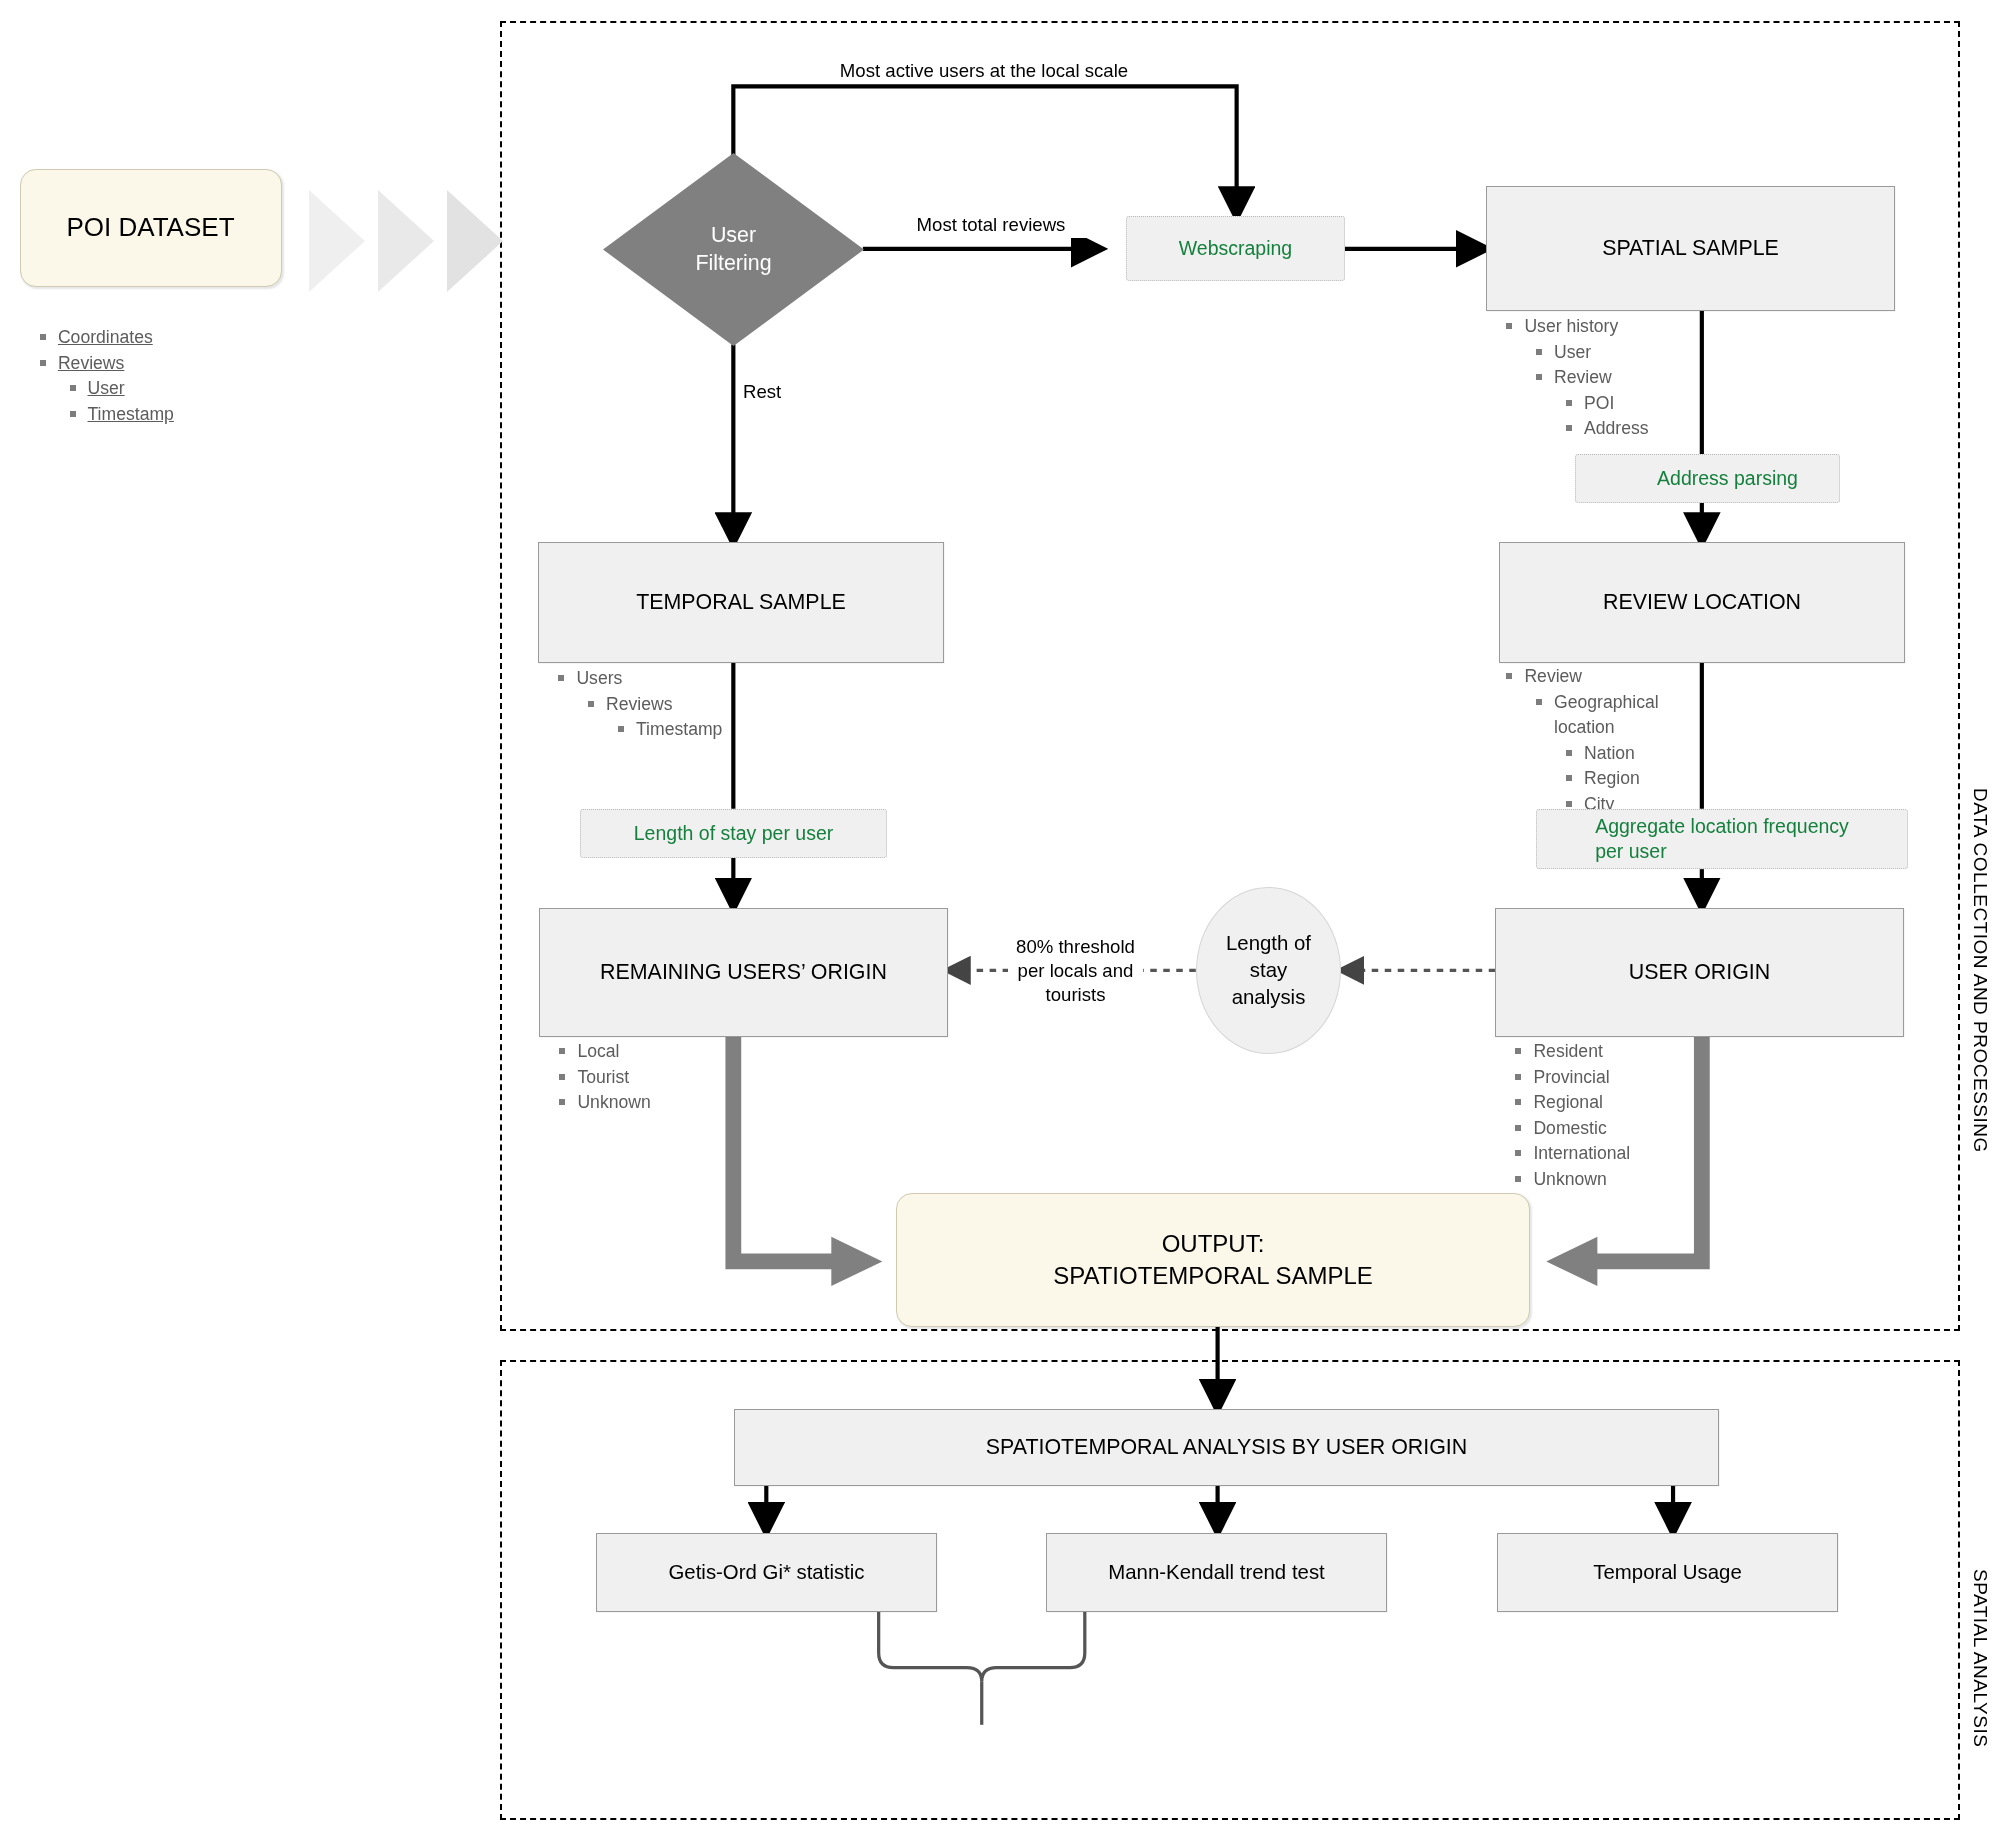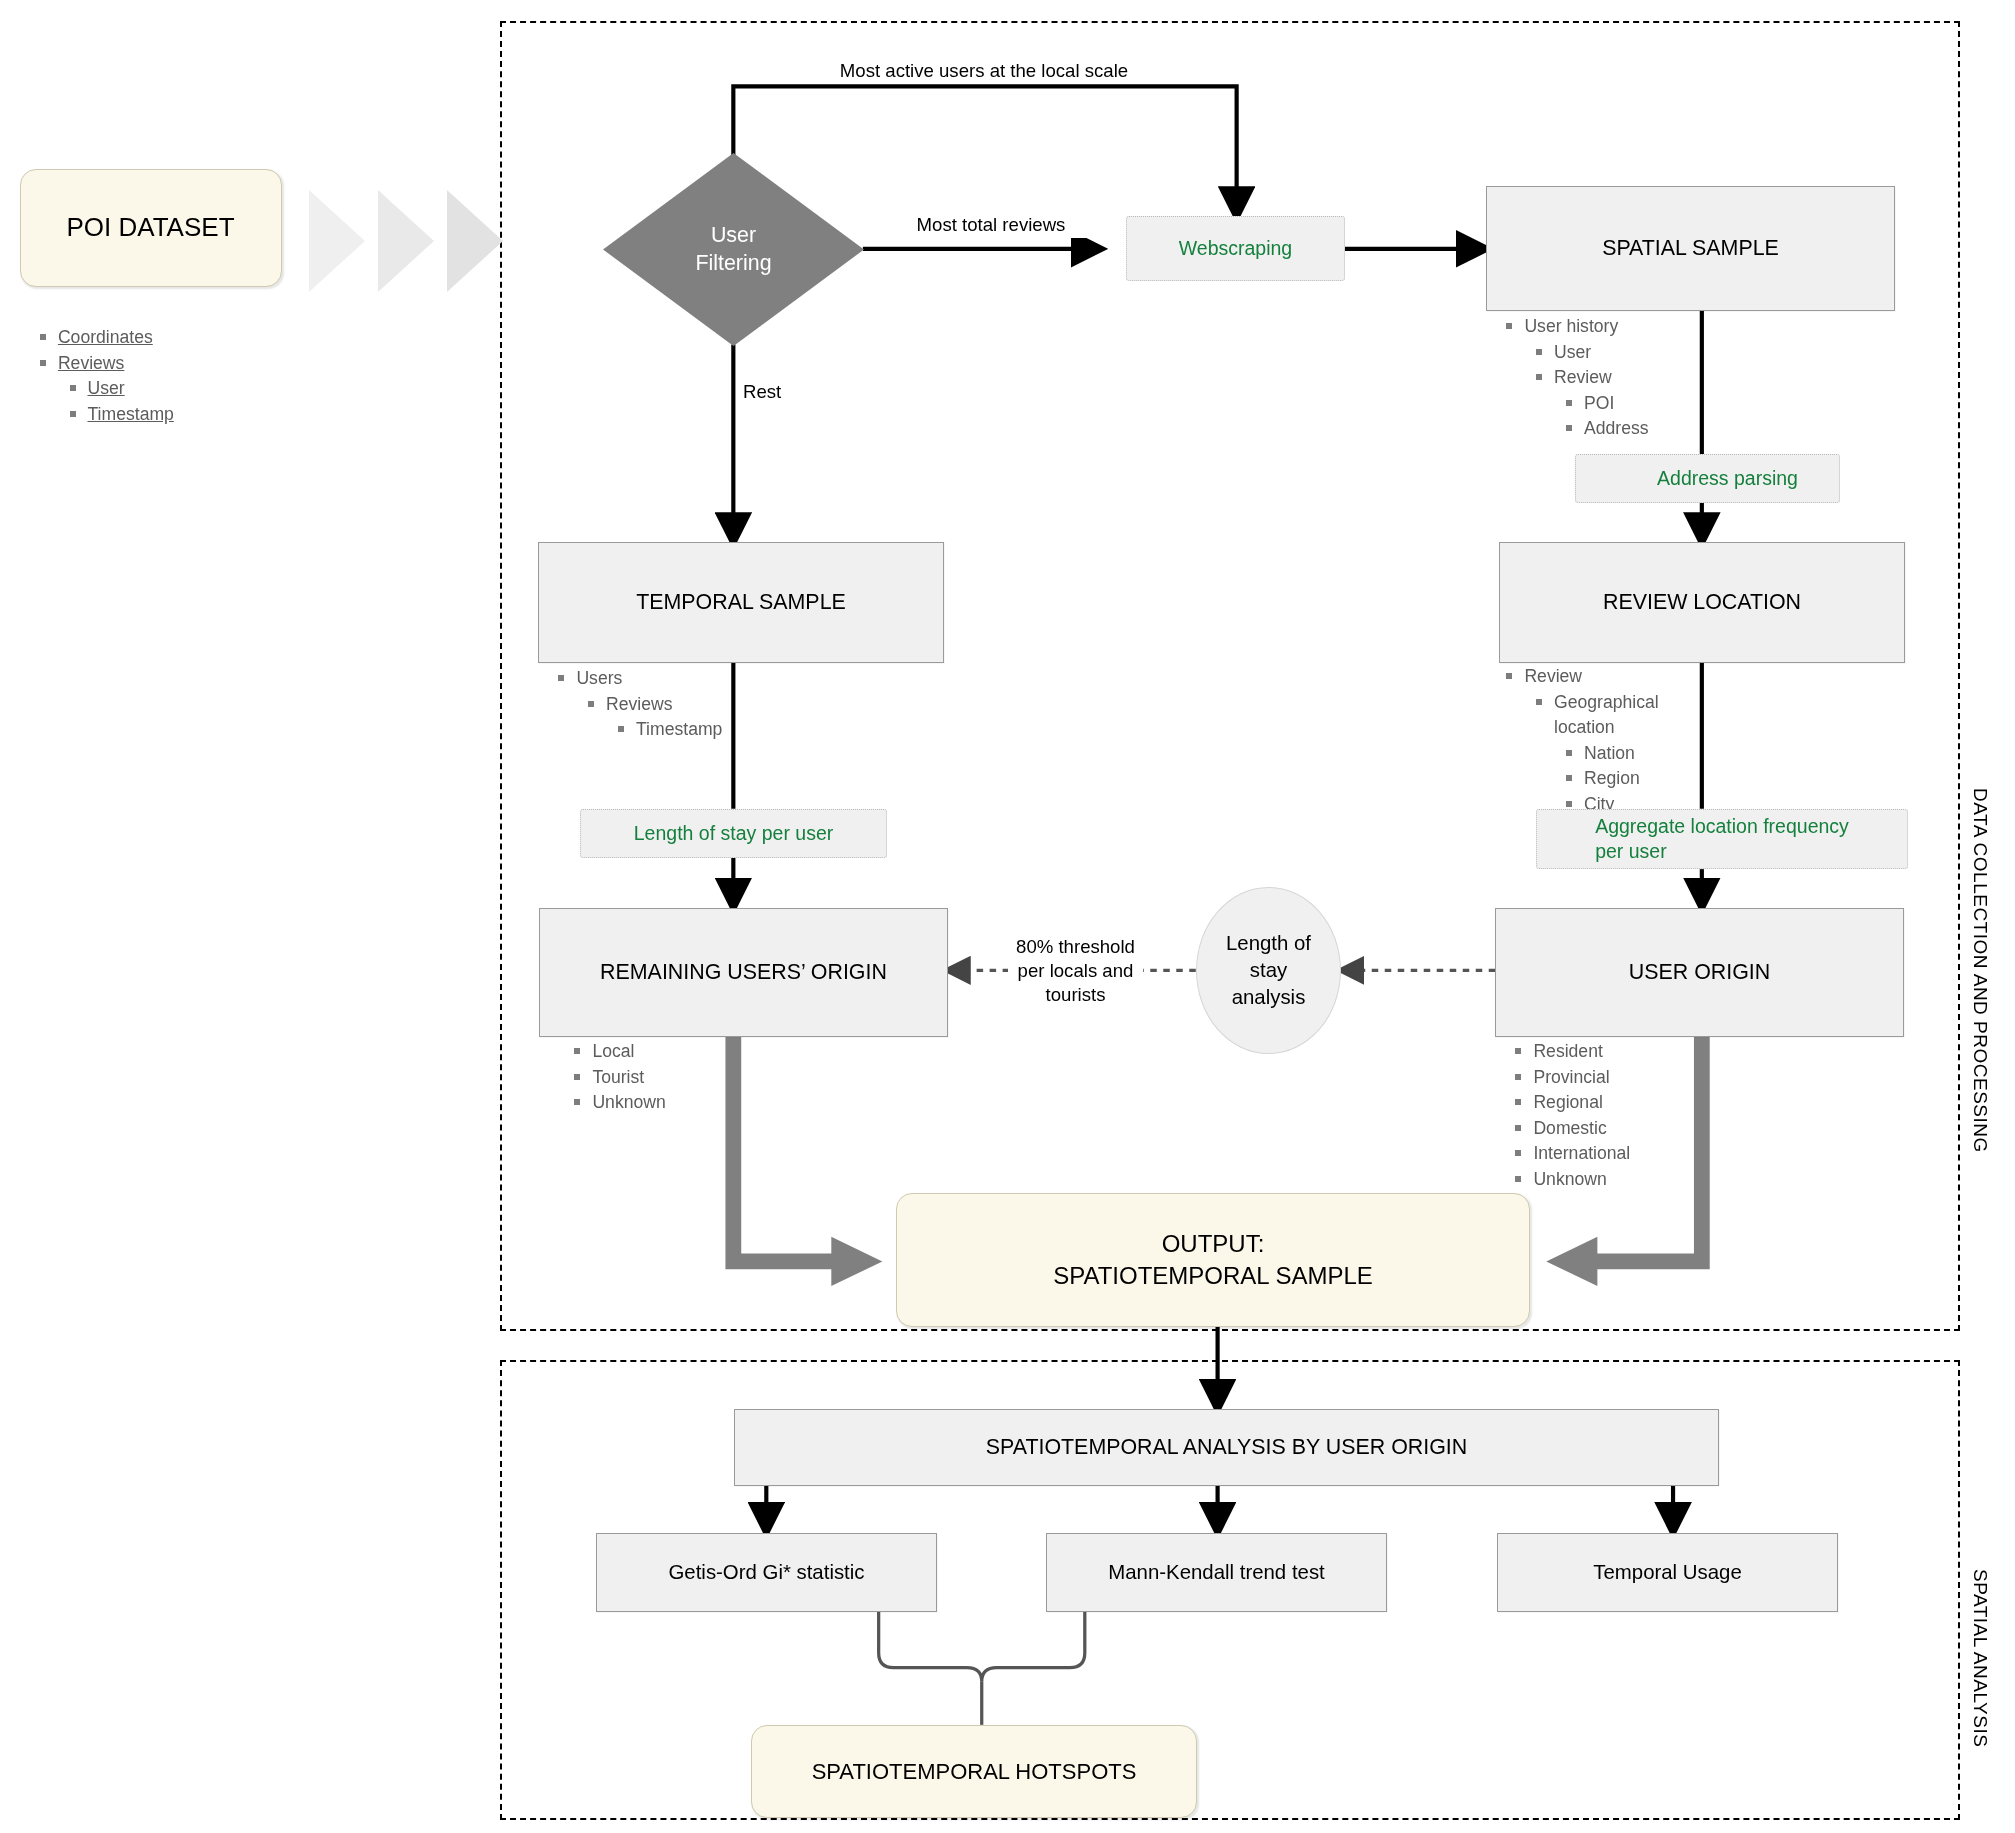--- a/index.html
+++ b/index.html
@@ -277,21 +277,21 @@
       <span class="txt">City</span>
       </div>
   </div>
 
   <div class="abs node-process" style="left:580px;top:809px;width:307px;height:49px;">Length of stay per user</div>
 
   <div class="abs node-process" style="left:1536px;top:809px;width:372px;height:60px;white-space:pre-line;">Aggregate location frequency
 per user</div>
 
   <div class="abs node-rect" style="left:539px;top:908px;width:409px;height:129px;">REMAINING USERS’ ORIGIN</div>
-  <div class="abs bullets" style="left:554px;top:1039px;width:409px;">
+  <div class="abs bullets" style="left:539px;top:1039px;width:409px;">
     <div class="b lvl1">
       <span class="sq"></span>
       <span class="txt">Local</span>
       </div>
     <div class="b lvl1">
       <span class="sq"></span>
       <span class="txt">Tourist</span>
       </div>
     <div class="b lvl1">
       <span class="sq"></span>
@@ -338,16 +338,15 @@
 
   <div class="abs node-cream" style="left:896px;top:1193px;width:634px;height:134px;white-space:pre-line;font-size:24px;">OUTPUT:
 SPATIOTEMPORAL SAMPLE</div>
 
   <div class="abs node-rect" style="left:734px;top:1409px;width:985px;height:77px;">SPATIOTEMPORAL ANALYSIS BY USER ORIGIN</div>
 
   <div class="abs node-rect small" style="left:596px;top:1533px;width:341px;height:79px;">Getis-Ord Gi* statistic</div>
   <div class="abs node-rect small" style="left:1046px;top:1533px;width:341px;height:79px;">Mann-Kendall trend test</div>
   <div class="abs node-rect small" style="left:1497px;top:1533px;width:341px;height:79px;">Temporal Usage</div>
 
-  <div class="abs node-cream" style="left:751px;top:1725px;width:446px;height:93px;font-size:22px;">SPATIOTEMPORAL HOTSPOTS</div>
 
 </div>
 
 
 </body></html>

